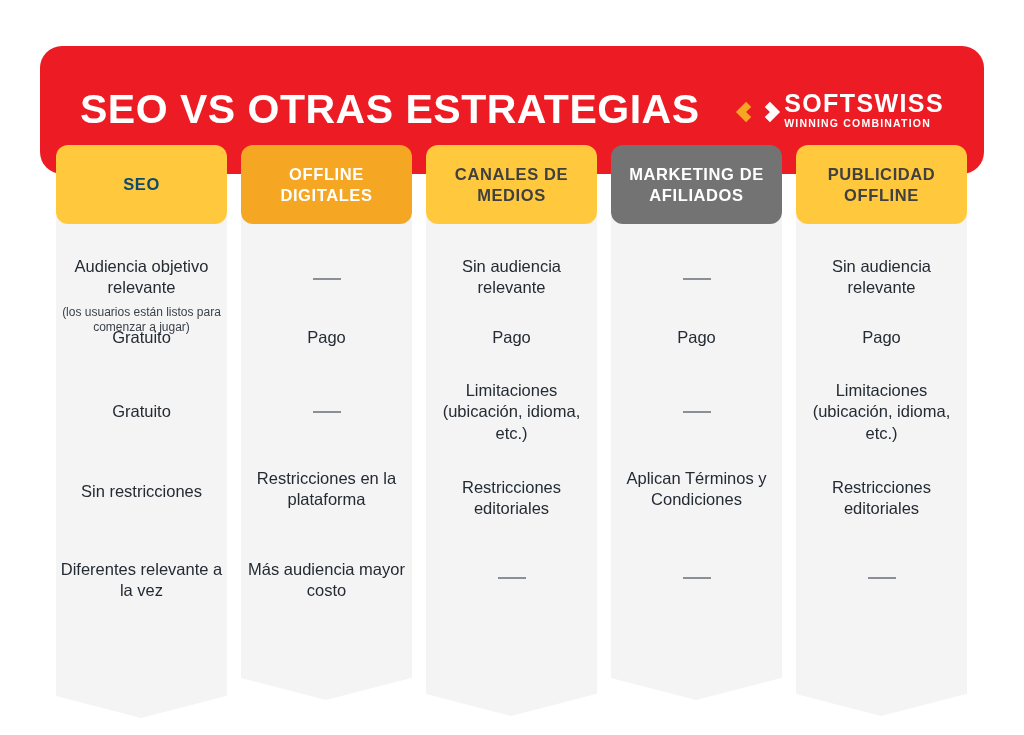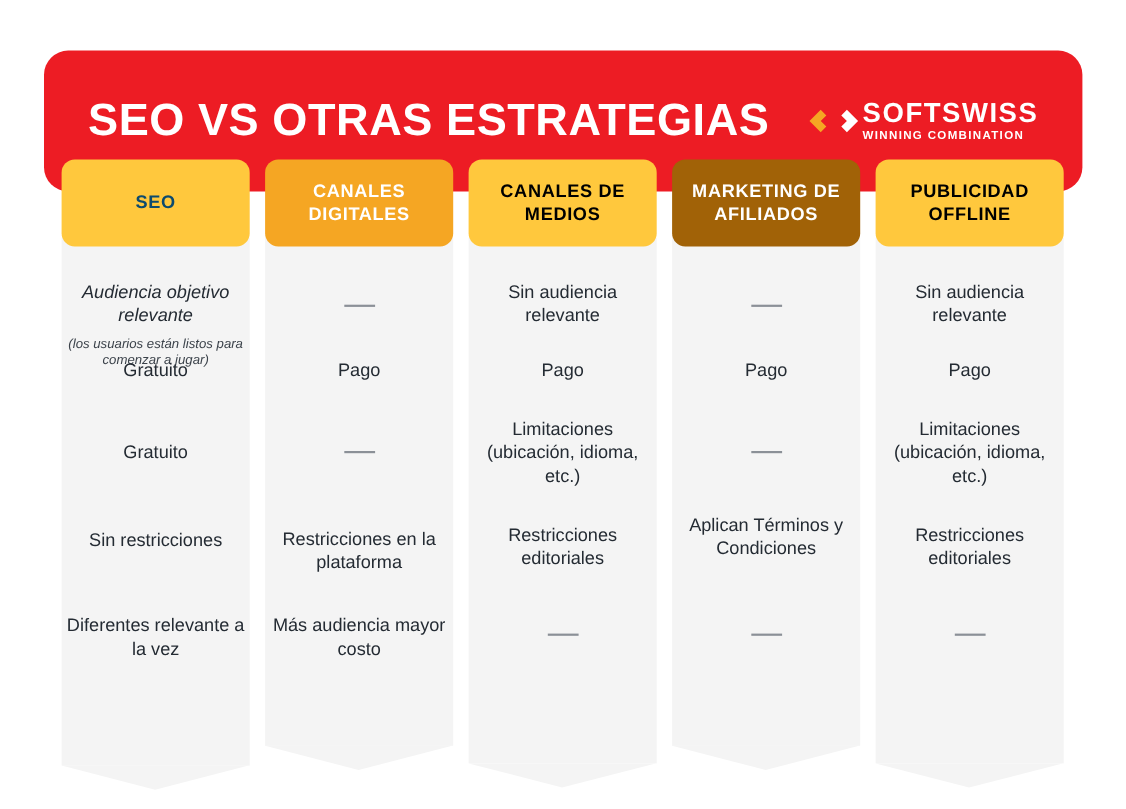--- a/index.html
+++ b/index.html
@@ -39,21 +39,21 @@
   .banner-title {
     color: #ffffff;
     font-size: 41px;
     font-weight: bold;
     letter-spacing: 0.5px;
     line-height: 1.05;
     white-space: nowrap;
   }
   .brand {
     display: flex;
-    align-items: center;
+    align-items: flex-end;
     gap: 0;
     margin-right: 6px;
   }
   .brand-mark {
     width: 52px;
     height: 34px;
     flex: none;
   }
   .brand-text {
     display: flex;
@@ -183,88 +183,88 @@
         <div class="brand-name">SOFTSWISS</div>
         <div class="brand-tag">WINNING COMBINATION</div>
       </div>
     </div>
   </div>
 
   <div class="columns" id="cols">
       <div class="column">
         <div class="col-head seo" style="background: rgb(255, 200, 61); color: #0c4a6e;">SEO</div>
         <div class="col-body h-a" style="position: relative;">
-          <div class="cell" style="position: absolute; left: 0px; right: 0px; top: 40px; font-style: italic;">
+          <div class="cell" style="position: absolute; left: 0px; right: 0px; top: 40px;">
             <div>Audiencia objetivo relevante</div>
             <div class="sub">(los usuarios están listos para comenzar a jugar)</div>
           </div>
           <div class="cell" style="position: absolute; left: 0px; right: 0px; top: 111px;">
             <div>Gratuito</div>
           </div>
           <div class="cell" style="position: absolute; left: 0px; right: 0px; top: 185px;">
             <div>Gratuito</div>
           </div>
           <div class="cell" style="position: absolute; left: 0px; right: 0px; top: 265px;">
             <div>Sin restricciones</div>
           </div>
           <div class="cell" style="position: absolute; left: 0px; right: 0px; top: 343px;">
             <div>Diferentes relevante a la vez</div>
           </div>
         </div>
       </div>
       <div class="column">
-        <div class="col-head" style="background: rgb(245, 166, 35); color: rgb(255, 255, 255);">CANALES DIGITALES</div>
+        <div class="col-head" style="background: rgb(245, 166, 35); color: rgb(255, 255, 255);">OFFLINE DIGITALES</div>
         <div class="col-body h-b" style="position: relative;">
           <div class="cell dash" style="position: absolute; left: 0px; right: 0px; top: 52px;"><span class="dash-line"></span></div>
           <div class="cell" style="position: absolute; left: 0px; right: 0px; top: 111px;">
             <div>Pago</div>
           </div>
           <div class="cell dash" style="position: absolute; left: 0px; right: 0px; top: 185px;"><span class="dash-line"></span></div>
-          <div class="cell" style="position: absolute; left: 0px; right: 1px; top: 252px; margin-top: 12px;">
+          <div class="cell" style="position: absolute; left: 0px; right: 1px; top: 252px;">
             <div>Restricciones en la plataforma</div>
           </div>
           <div class="cell" style="position: absolute; left: 0px; right: 0px; top: 343px;">
             <div>Más audiencia mayor costo</div>
           </div>
         </div>
       </div>
       <div class="column">
-        <div class="col-head" style="background: rgb(255, 200, 61); color: #000000;">CANALES DE MEDIOS</div>
+        <div class="col-head" style="background: rgb(255, 200, 61); color: #404040;">CANALES DE MEDIOS</div>
         <div class="col-body h-c" style="position: relative;">
           <div class="cell" style="position: absolute; left: 0px; right: 0px; top: 40px;">
             <div>Sin audiencia relevante</div>
           </div>
           <div class="cell" style="position: absolute; left: 0px; right: 0px; top: 111px;">
             <div>Pago</div>
           </div>
           <div class="cell" style="position: absolute; left: 0px; right: 0px; top: 164px;">
             <div>Limitaciones (ubicación, idioma, etc.)</div>
           </div>
           <div class="cell" style="position: absolute; left: 0px; right: 0px; top: 261px;">
             <div>Restricciones editoriales</div>
           </div>
           <div class="cell dash" style="position: absolute; left: 0px; right: 0px; top: 351px;"><span class="dash-line"></span></div>
         </div>
       </div>
       <div class="column">
-        <div class="col-head" style="background: #a16207; color: rgb(255, 255, 255);">MARKETING DE AFILIADOS</div>
+        <div class="col-head" style="background: #737373; color: rgb(255, 255, 255);">MARKETING DE AFILIADOS</div>
         <div class="col-body h-d" style="position: relative;">
           <div class="cell dash" style="position: absolute; left: 0px; right: 0px; top: 52px;"><span class="dash-line"></span></div>
           <div class="cell" style="position: absolute; left: 0px; right: 0px; top: 111px;">
             <div>Pago</div>
           </div>
           <div class="cell dash" style="position: absolute; left: 0px; right: 0px; top: 185px;"><span class="dash-line"></span></div>
           <div class="cell" style="position: absolute; left: 0px; right: 0px; top: 252px;">
             <div>Aplican Términos y Condiciones</div>
           </div>
           <div class="cell dash" style="position: absolute; left: 0px; right: 0px; top: 351px;"><span class="dash-line"></span></div>
         </div>
       </div>
       <div class="column">
-        <div class="col-head" style="background: rgb(255, 200, 61); color: #000000;">PUBLICIDAD OFFLINE</div>
+        <div class="col-head" style="background: rgb(255, 200, 61); color: #404040;">PUBLICIDAD OFFLINE</div>
         <div class="col-body h-e" style="position: relative;">
           <div class="cell" style="position: absolute; left: 0px; right: 0px; top: 40px;">
             <div>Sin audiencia relevante</div>
           </div>
           <div class="cell" style="position: absolute; left: 0px; right: 0px; top: 111px;">
             <div>Pago</div>
           </div>
           <div class="cell" style="position: absolute; left: 0px; right: 0px; top: 164px;">
             <div>Limitaciones (ubicación, idioma, etc.)</div>
           </div>

